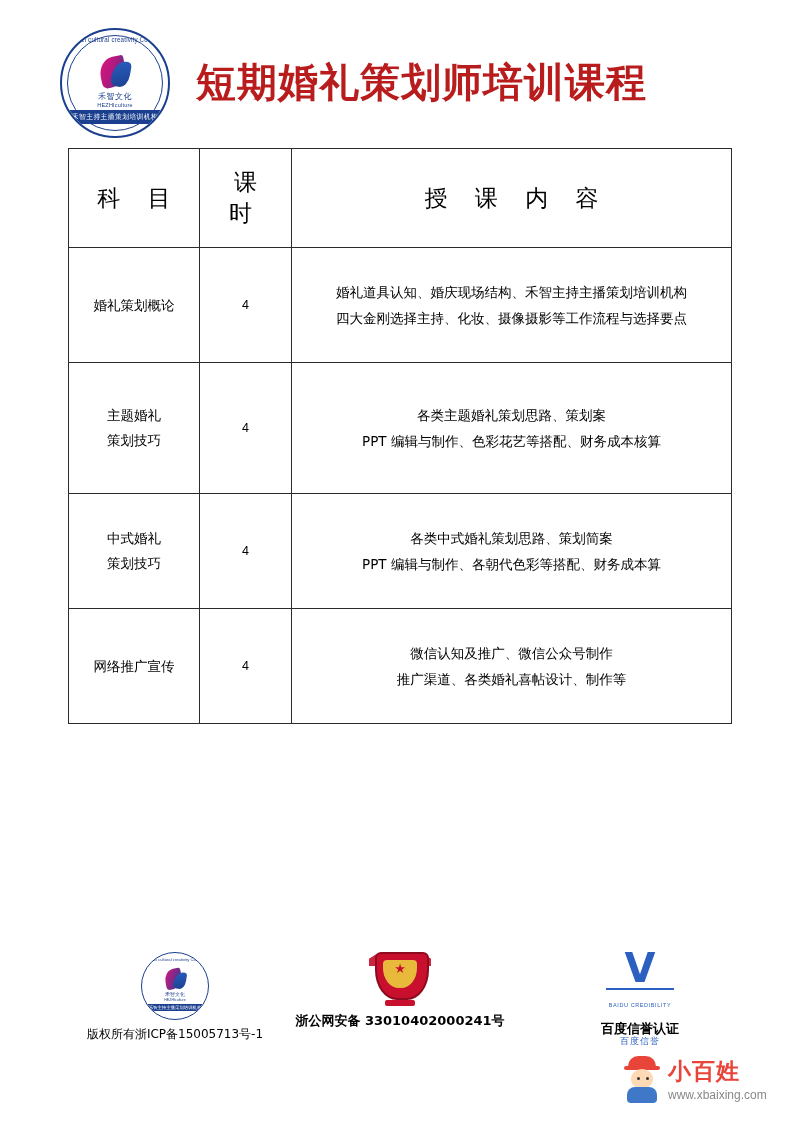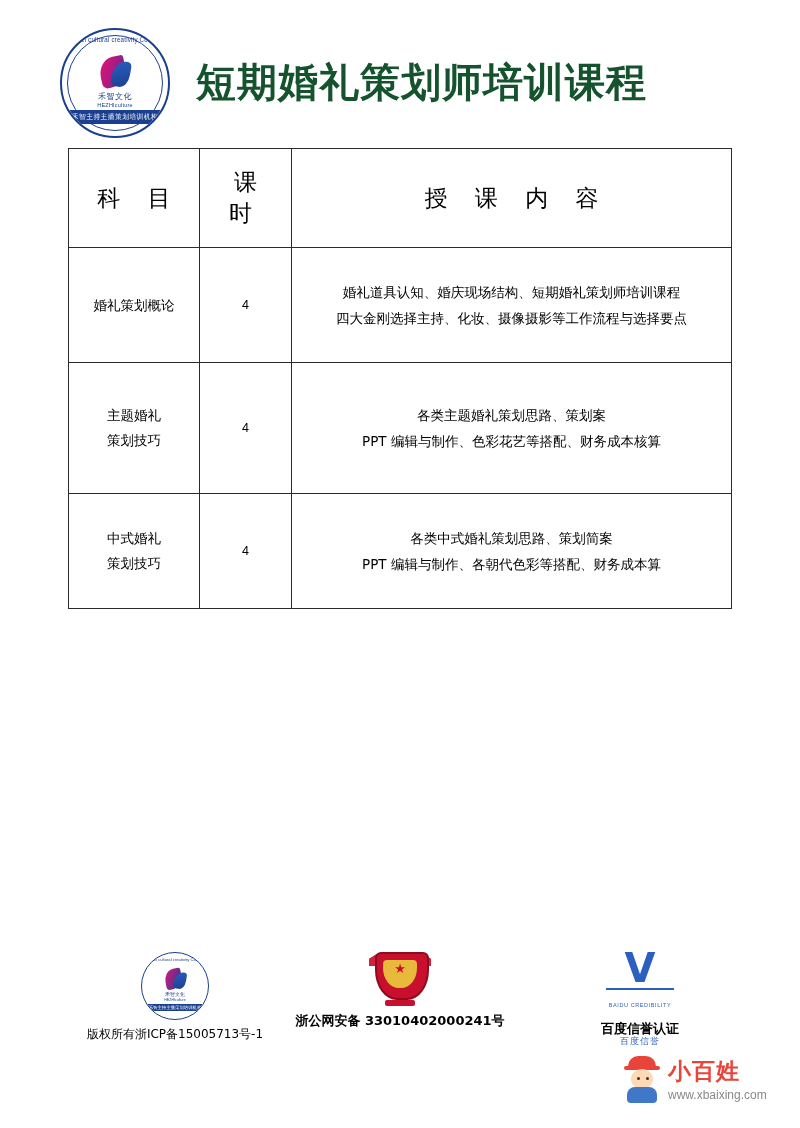--- a/index.html
+++ b/index.html
@@ -104,21 +104,21 @@
     padding: 2px 0;
     letter-spacing: 0.5px;
     transform: scaleX(0.96);
   }
   .doc-title {
     margin-left: 26px;
     font-family: "DejaVu Sans", sans-serif;
     font-size: 40px;
     font-weight: bold;
     letter-spacing: 1px;
-    color: #14532d;
+    color: #b91c1c;
     white-space: nowrap;
   }
 
   
   .table-wrap {
     margin: 38px 68px 0 68px;
   }
   table.course {
     width: 663px;
     border-collapse: collapse;
@@ -345,21 +345,21 @@
         <th>科 目</th>
         <th>课 时</th>
         <th>授 课 内 容</th>
       </tr>
     </thead>
     <tbody>
       <tr class="row-h1">
         <td class="subject">婚礼策划概论</td>
         <td class="hours">4</td>
         <td class="content">
-          <div>婚礼道具认知、婚庆现场结构、短期婚礼策划师培训课程</div>
+          <div>婚礼道具认知、婚庆现场结构、禾智主持主播策划培训机构</div>
           <div>四大金刚选择主持、化妆、摄像摄影等工作流程与选择要点</div>
         </td>
       </tr>
       <tr class="row-h4">
         <td class="subject">
           <div>主题婚礼</div>
           <div>策划技巧</div>
         </td>
         <td class="hours">4</td>
         <td class="content">
@@ -369,20 +369,28 @@
       </tr>
       <tr class="row-h5">
         <td class="subject">
           <div>中式婚礼</div>
           <div>策划技巧</div>
         </td>
         <td class="hours">4</td>
         <td class="content">
           <div>各类中式婚礼策划思路、策划简案</div>
           <div>PPT 编辑与制作、各朝代色彩等搭配、财务成本算</div>
+        </td>
+      </tr>
+      <tr class="row-h6">
+        <td class="subject">网络推广宣传</td>
+        <td class="hours">4</td>
+        <td class="content">
+          <div>微信认知及推广、微信公众号制作</div>
+          <div>推广渠道、各类婚礼喜帖设计、制作等</div>
         </td>
       </tr>
     </tbody>
   </table>
 </div>
 
 <div class="footer">
   <div class="footer-col fc1">
     <div class="mini-logo">
       <div class="m-arc">Hebei cultural creativity Co.,Ltd</div>

